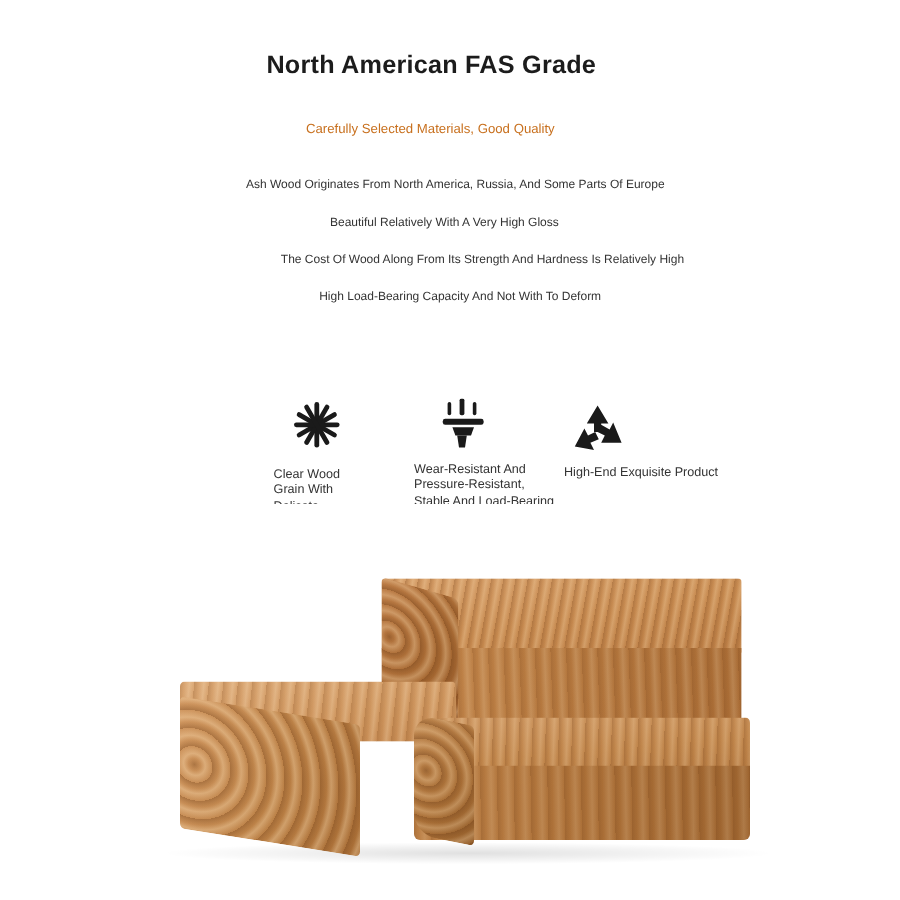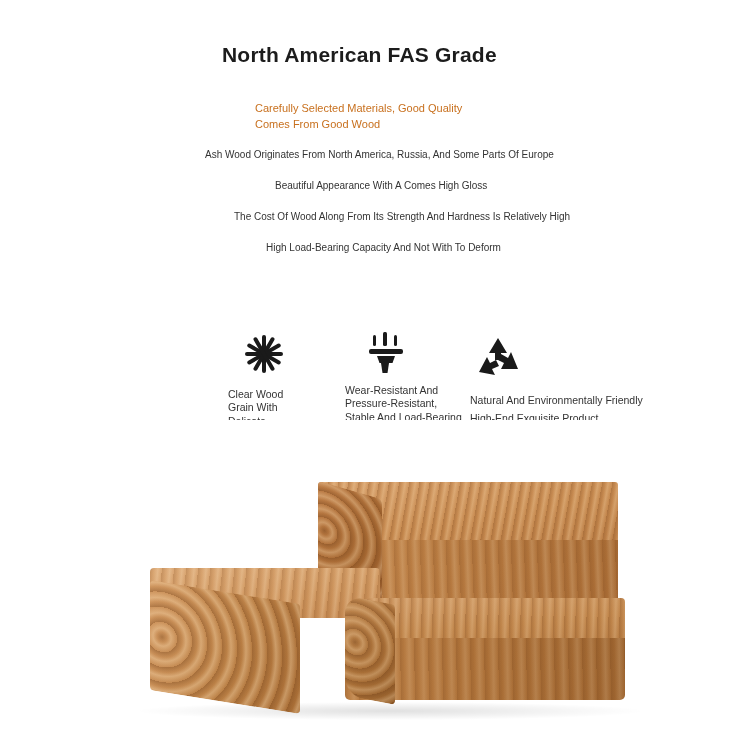--- a/index.html
+++ b/index.html
@@ -264,26 +264,25 @@
 <body>
 
 <div class="page">
 
   <div class="title-block">
     <div class="title-line">North American FAS Grade</div>
   </div>
 
   <div class="subtitle-block">
     <div>Carefully Selected Materials, Good Quality</div>
-    <div>Comes From Good Wood</div>
   </div>
 
   <div class="features">
     <div class="feat feat-0">Ash Wood Originates From North America, Russia, And Some Parts Of Europe</div>
-    <div class="feat feat-1">Beautiful Appearance With A Comes High Gloss</div>
+    <div class="feat feat-1">Beautiful Relatively With A Very High Gloss</div>
     <div class="feat feat-2">The Cost Of Wood Along From Its Strength And Hardness Is Relatively High</div>
     <div class="feat feat-3">High Load-Bearing Capacity And Not With To Deform</div>
   </div>
 
   <div class="icon-row">
 
     <div class="icon-item icon-1">
       <span class="glyph">
         <svg width="44" height="44" viewBox="0 0 44 44" aria-hidden="true">
           <g fill="#1a1a1a">
@@ -318,21 +317,20 @@
     <div class="icon-item icon-3">
       <span class="glyph">
         <svg width="48" height="42" viewBox="0 0 48 42" aria-hidden="true">
           <g fill="#1a1a1a">
             <path d="M24 2 L33 17 L27 17 L27 24 L21 24 L21 17 L15 17 Z"></path>
             <path d="M5 36 L13 21 L16 27 L22 24 L25 30 L18 33 L21 39 Z"></path>
             <path d="M44 33 L27 33 L30 27 L24 24 L27 18 L34 22 L37 16 Z"></path>
           </g>
         </svg>
       </span>
-      <span class="cap">Natural And Environmentally Friendly</span>
       <span class="cap cap2">High-End Exquisite Product</span>
     </div>
 
   </div>
 
   <div class="photo">
     <div class="photo-shadow"></div>
 
     <div class="plank plank-top">
       <div class="face grain-face"></div>

